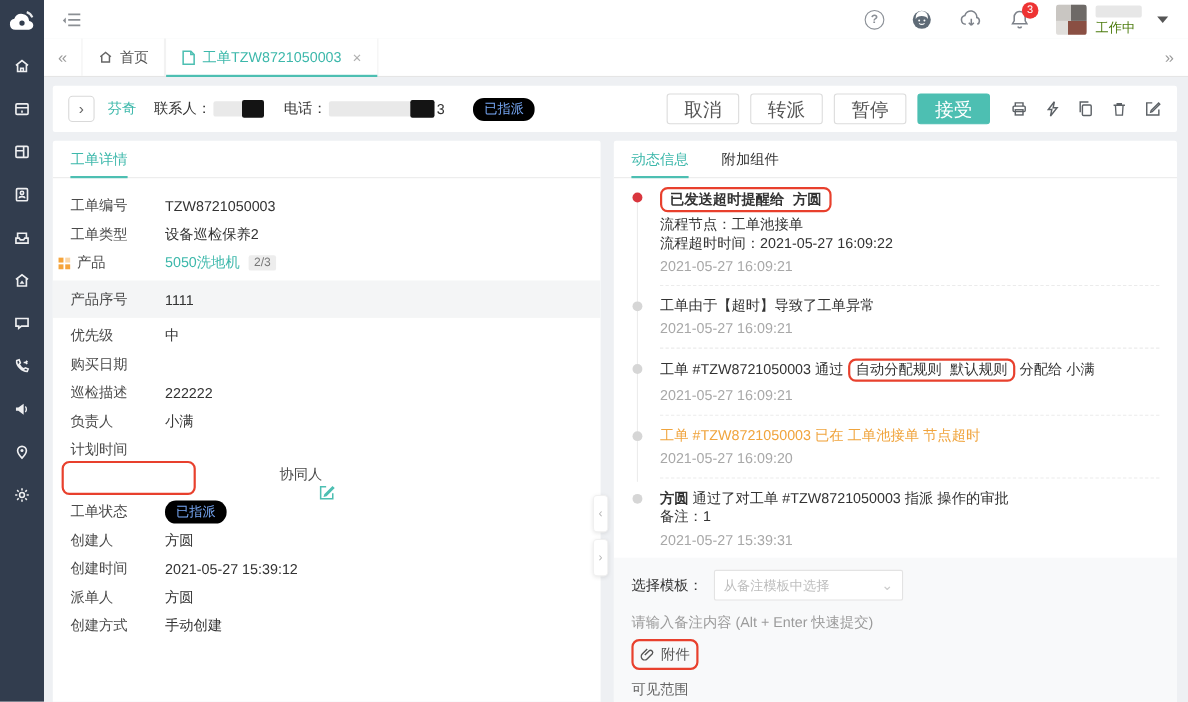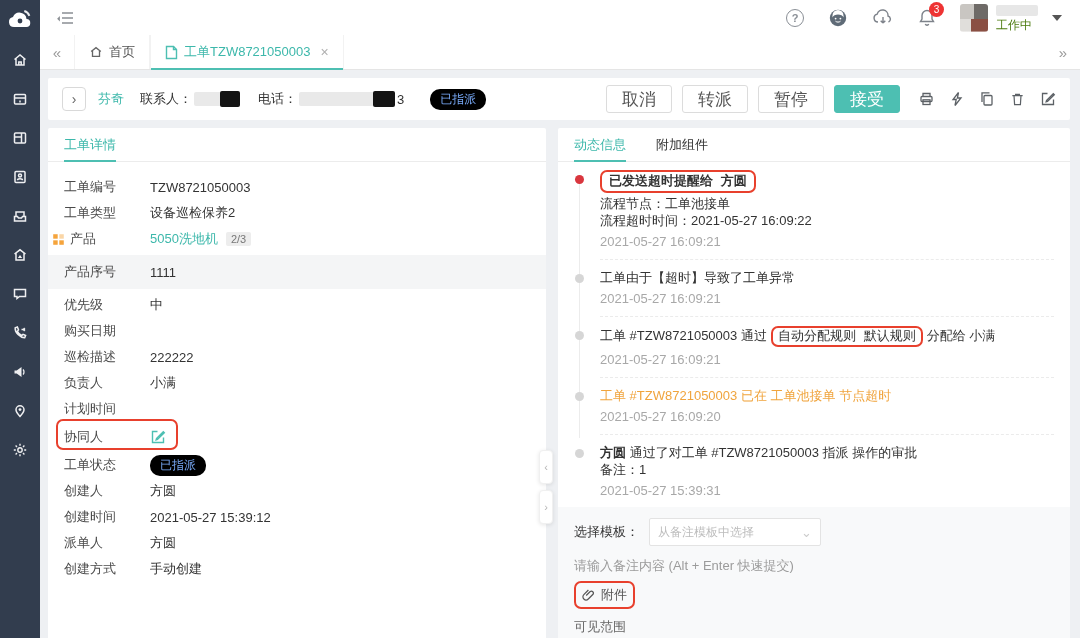--- a/index.html
+++ b/index.html
@@ -347,21 +347,21 @@
           <span class="fvalue">222222</span>
         </div>
         <div class="frow">
           <span class="flabel">负责人</span>
           <span class="fvalue">小满</span>
         </div>
         <div class="frow">
           <span class="flabel">计划时间</span>
           <span class="fvalue"></span>
         </div>
-        <div class="frow" style="height:30px;">
+        <div class="frow" style="height:30px;flex-direction:column;">
           <span class="flabel">协同人</span>
           <span class="fvalue">
             <svg width="16" height="16" viewBox="0 0 16 16" fill="none" stroke="#4dbfb2" stroke-width="1.4">
                 <path d="M13.5 8.5v5h-11v-11h5"></path>
                 <path d="M6.5 9.5l6.8-6.8 1 1-6.8 6.8-1.4.4z"></path>
               </svg>
           </span>
           <span class="anno anno-row"></span>
         </div>
         <div class="frow">

